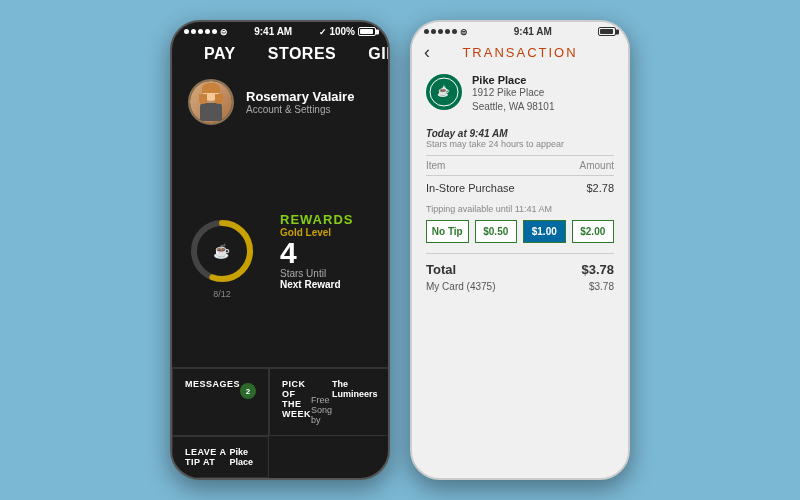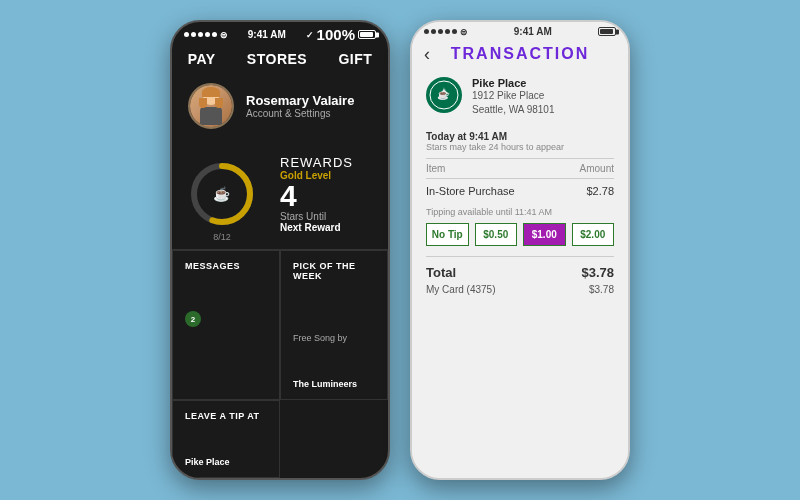--- a/index.html
+++ b/index.html
@@ -77,25 +77,26 @@
     }
 
     
     .nav-bar {
       display: flex;
       justify-content: space-around;
       padding: 6px 0;
       flex-shrink: 0;
     }
     .nav-item {
-      font-size: 14px;
+      font-size: 16px;
       font-weight: 700;
       color: #fff;
       letter-spacing: 0.5px;
       cursor: pointer;
+      padding-left: 32px;
     }
 
     
     .profile-section {
       display: flex;
       align-items: center;
       padding: 10px 16px;
       gap: 12px;
       flex-shrink: 0;
     }
@@ -204,22 +205,22 @@
       top: 50%;
       left: 50%;
       transform: translate(-50%, -50%);
       color: #fff;
       font-size: 14px;
     }
 
     .rewards-info {}
     .rewards-title {
       font-size: 13px;
-      font-weight: 400;
-      color: #ffffff;
+      font-weight: 700;
+      color: #84cc16;
       letter-spacing: 1px;
       text-transform: uppercase;
     }
     .rewards-level {
       font-size: 10px;
       color: #c8a000;
       font-weight: 600;
     }
     .rewards-count {
       font-size: 30px;
@@ -237,24 +238,23 @@
     .bottom-grid {
       display: grid;
       grid-template-columns: 1fr 1fr;
       border-top: 1px solid #333;
       flex-shrink: 0;
     }
     .bottom-cell {
       padding: 10px 12px;
       border: 0.5px solid #333;
       display: flex;
-      flex-direction: column;
+      flex-direction: row;
       align-items: flex-start;
       cursor: pointer;
-      gap: 36px;
     }
     .bottom-cell-label {
       font-size: 9px;
       font-weight: 700;
       color: #fff;
       letter-spacing: 0.5px;
       text-transform: uppercase;
     }
     .bottom-cell-sub {
       font-size: 9px;
@@ -297,23 +297,23 @@
       flex-shrink: 0;
     }
     .back-arrow {
       position: absolute;
       left: 12px;
       font-size: 18px;
       color: #333;
       cursor: pointer;
     }
     .transaction-title {
-      font-size: 16px;
-      font-weight: 700;
-      color: #6d28d9;
+      font-size: 13px;
+      font-weight: 400;
+      color: #c2410c;
       letter-spacing: 2px;
       text-transform: uppercase;
     }
 
     .store-info {
       display: flex;
       padding: 8px 14px;
       gap: 10px;
       align-items: flex-start;
       flex-shrink: 0;
@@ -336,20 +336,21 @@
     }
 
     .time-section {
       padding: 6px 14px;
       flex-shrink: 0;
     }
     .time-text {
       font-size: 10px;
       font-weight: 600;
       color: #333;
+      font-style: italic;
     }
     .stars-note {
       font-size: 9px;
       color: #888;
     }
 
     .divider { height: 1px; background: #ccc; margin: 0 14px; flex-shrink: 0; }
 
     .items-header {
       display: flex;
@@ -396,21 +397,21 @@
       border: 1.5px solid #2d7a2d;
       border-radius: 0;
       font-size: 10px;
       font-weight: 600;
       color: #2d7a2d;
       background: #fff;
       text-align: center;
       cursor: pointer;
     }
     .tip-btn-active {
-      background: #a21caf;
+      background: #0369a1;
       color: #fff;
     }
 
     .total-section {
       padding: 8px 14px 4px;
       flex-shrink: 0;
     }
     .total-row {
       display: flex;
       justify-content: space-between;
@@ -451,21 +452,21 @@
           <span class="dot"></span>
           <span class="dot"></span>
           <span class="dot"></span>
           <span class="dot"></span>
       </div>
       <span style="font-size:9px;">⊜</span>
     </div>
     <span style="font-size:10px;font-weight:600;">9:41 AM</span>
     <div class="status-right">
       <span style="font-size:9px;">✓</span>
-      <span style="font-size:15px;">100%</span>
+      <span style="font-size:10px;">100%</span>
       <div class="battery-icon">
         <div class="battery-fill"></div>
         <div class="battery-tip"></div>
       </div>
     </div>
   </div>
 
   <div class="nav-bar">
     <span class="nav-item">PAY</span>
     <span class="nav-item">STORES</span>

